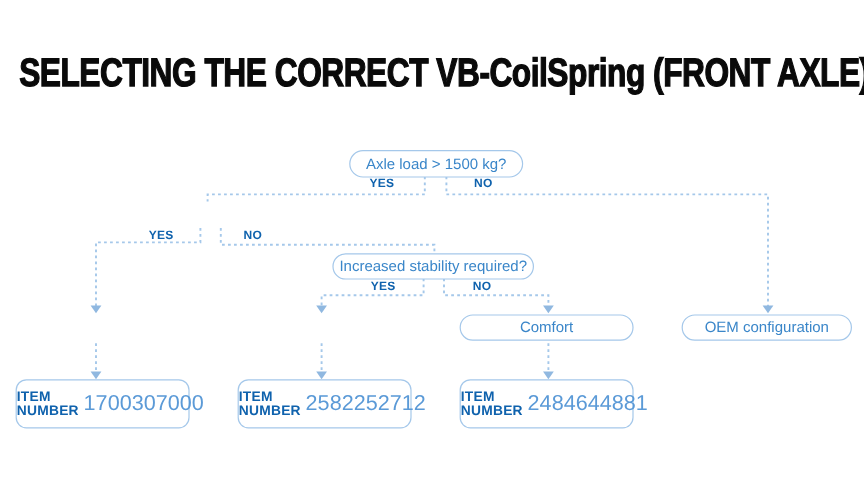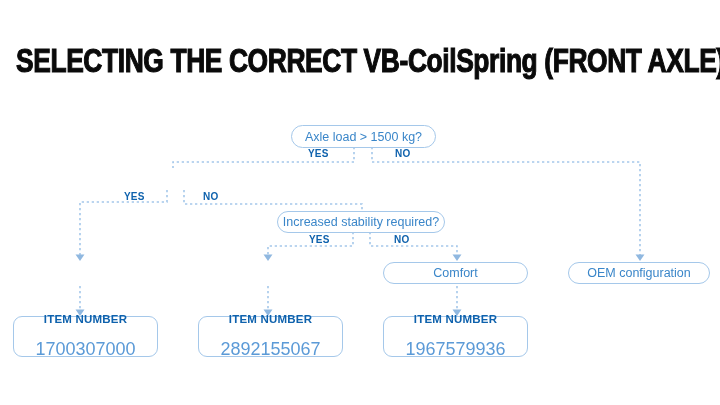--- a/index.html
+++ b/index.html
@@ -70,24 +70,22 @@
   }
   .itembox {
     position: absolute;
     top: 316px;
     width: 145px;
     height: 41px;
     border: 1.5px solid var(--c-border);
     border-radius: 9px;
     background: var(--c-bg);
     display: flex;
-    flex-direction: column;
     align-items: center;
-    justify-content: center;
-    gap: 14px;
+    gap: 4px;
   }
   .item-heading {
     font-size: 11.5px;
     font-weight: 700;
     color: var(--c-label);
     letter-spacing: 0.2px;
   }
   .item-number {
     font-size: 18px;
     color: var(--c-number);
@@ -169,20 +167,20 @@
   <div class="pill pill-2">
     <span>Comfort</span>
   </div>
 
   <div class="itembox item-0">
     <div class="item-heading">ITEM NUMBER</div>
     <div class="item-number">1700307000</div>
   </div>
   <div class="itembox item-1">
     <div class="item-heading">ITEM NUMBER</div>
-    <div class="item-number">2892155067</div>
+    <div class="item-number">2582252712</div>
   </div>
   <div class="itembox item-2">
     <div class="item-heading">ITEM NUMBER</div>
-    <div class="item-number">1967579936</div>
+    <div class="item-number">2484644881</div>
   </div>
 
 </div>
 
 </body></html>

